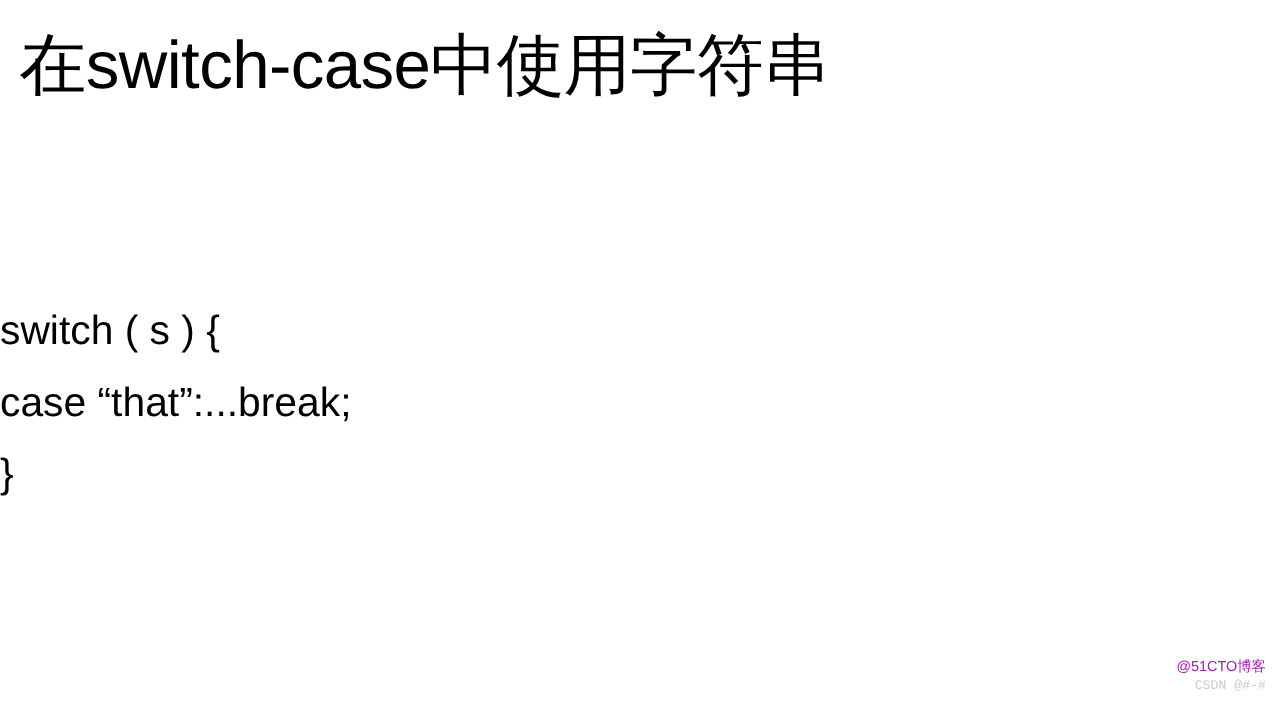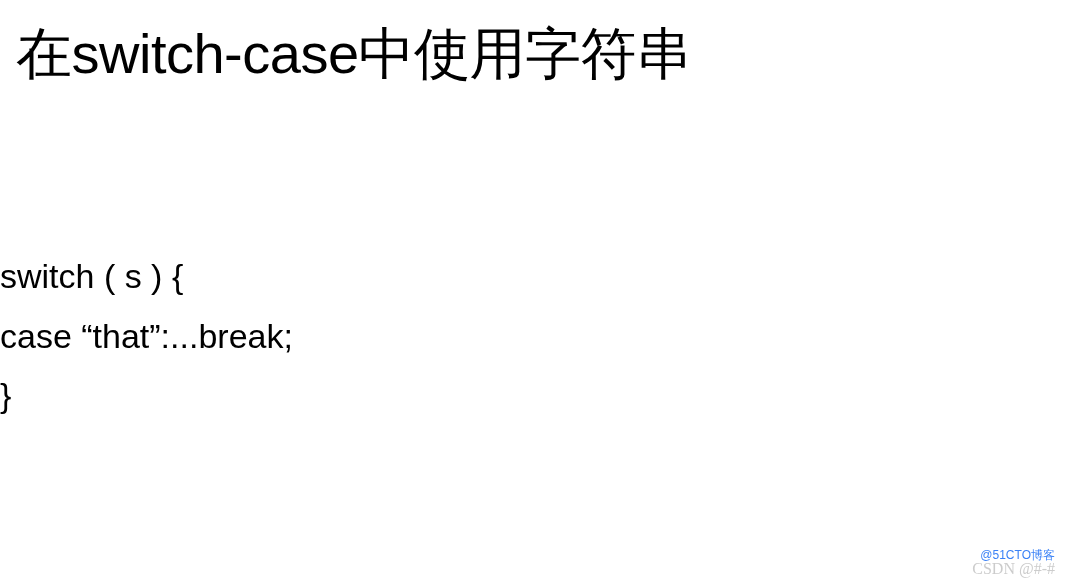--- a/index.html
+++ b/index.html
@@ -30,30 +30,30 @@
       line-height: 1.75;
       font-weight: 400;
     }
     .code-line {
       display: block;
     }
     .watermark {
       position: absolute;
       bottom: 6px;
       right: 10px;
-      font-size: 16px;
+      font-size: 11px;
       color: #cccccc;
-      font-family: Liberation Serif, serif;
+      font-family: Liberation Mono, monospace;
     }
     .watermark2 {
       position: absolute;
       bottom: 20px;
       right: 10px;
       font-size: 12px;
-      color: #3b82f6;
+      color: #a21caf;
       font-family: Arial, sans-serif;
     }
   </style>
 </head>
 <body>
 
 <h1 class="title">在switch-case中使用字符串</h1>
 
 <div class="code-block">
   <span class="code-line">switch ( s ) {</span>

